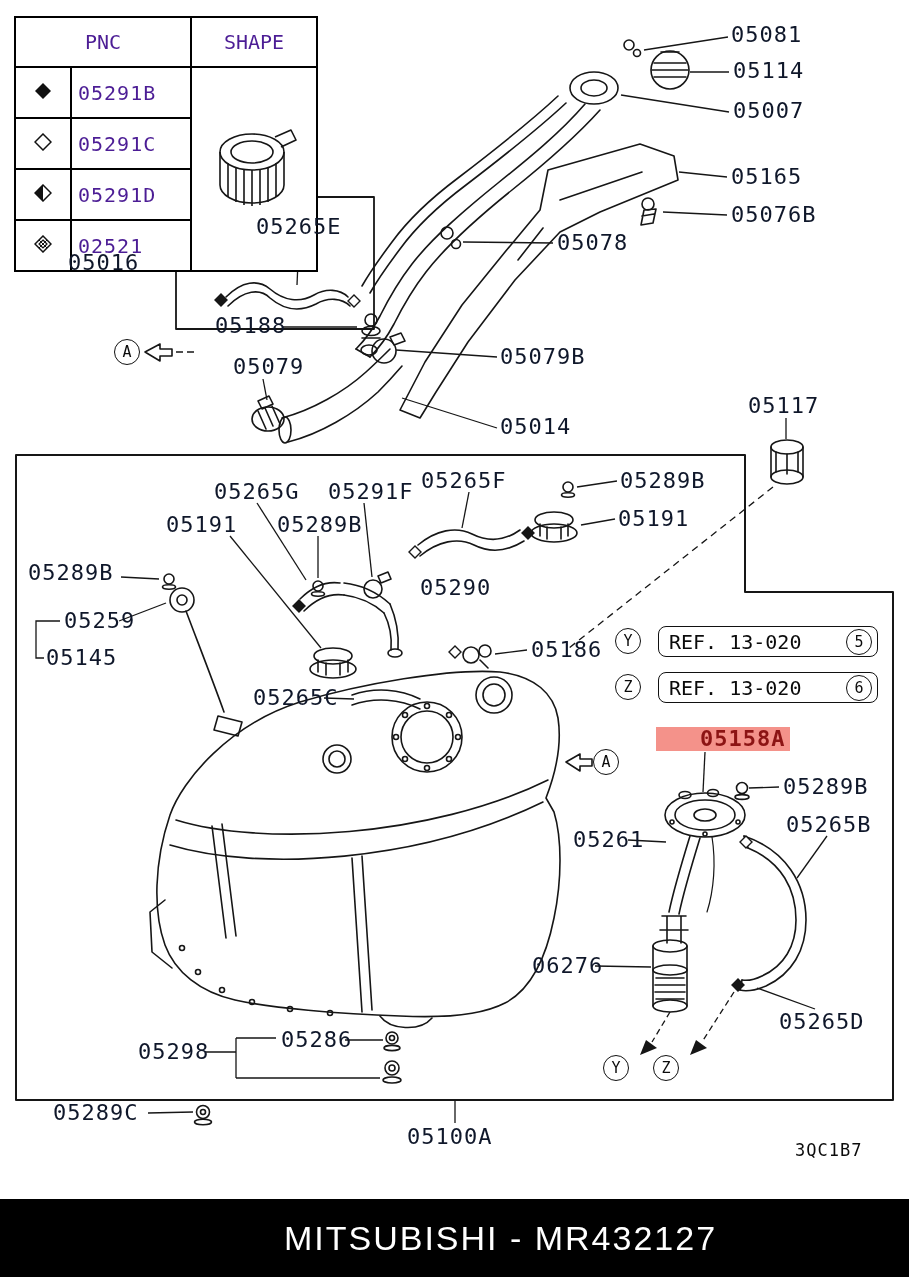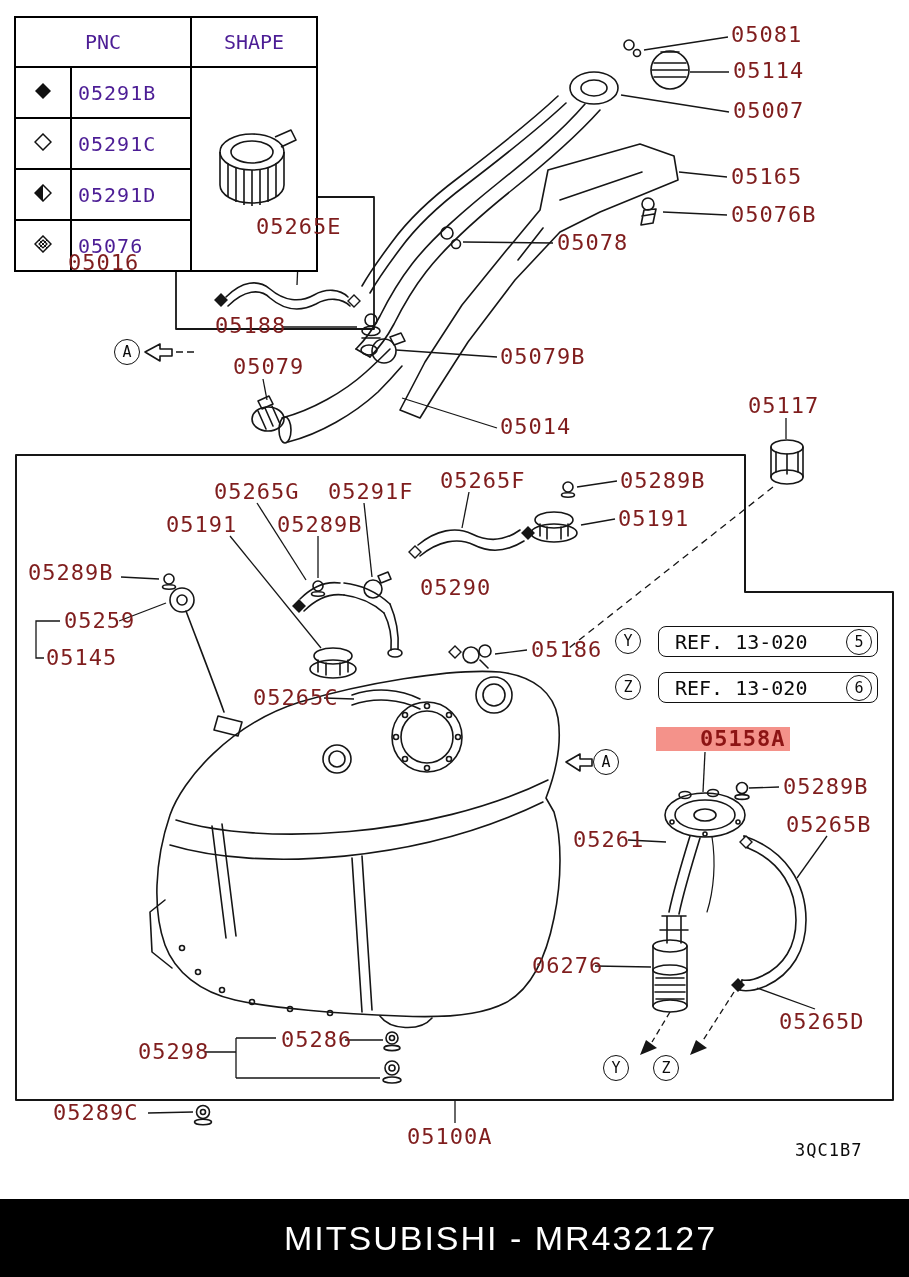--- a/index.html
+++ b/index.html
@@ -1,27 +1,27 @@
 <!DOCTYPE html>
 <html><head>
 <meta charset="utf-8">
 <style>
   html,body{margin:0;padding:0;background:#fff;}
   .page{position:relative;width:909px;height:1277px;background:#fff;overflow:hidden;
         font-family:"DejaVu Sans Mono","Liberation Mono",monospace;}
   svg.art{position:absolute;left:0;top:0;z-index:1;}
   .lbl{position:absolute;z-index:3;font-size:22px;line-height:22px;letter-spacing:1px;
-       color:#7f1d1d;white-space:nowrap;}
+       color:#0f172a;white-space:nowrap;}
   .lbl.hl{padding:1px 5px;font-weight:bold;}
   .code{position:absolute;z-index:3;font-size:17px;letter-spacing:1px;color:#0b0b0b;}
   .circle{position:absolute;z-index:3;width:26px;height:26px;border:1.6px solid #111;
           border-radius:50%;display:flex;align-items:center;justify-content:center;
           font-size:15px;color:#0b0b0b;background:#fff;box-sizing:border-box;}
   .refbox{position:absolute;z-index:3;width:220px;height:31px;border:1.7px solid #111;
-          border-radius:8px;display:flex;align-items:center;gap:8px;padding:0 5px 0 16px;
+          border-radius:8px;display:flex;align-items:center;gap:8px;padding:0 5px 0 10px;
           font-size:20px;color:#0b0b0b;background:#fff;box-sizing:border-box;}
   .refnum{margin-left:auto;width:24px;height:24px;border:1.5px solid #111;border-radius:50%;
           display:flex;align-items:center;justify-content:center;font-size:15px;}
   .pnc-table{position:absolute;left:14px;top:16px;z-index:3;border-collapse:collapse;
              background:#fff;}
   .pnc-table th,.pnc-table td{border:2px solid #000;font-size:20px;font-weight:normal;
              color:#4c1d95;padding:8px;}
   .pnc-table th{height:32px;text-align:center;}
   .pnc-table td{height:33px;}
   .pnc-table td.sym{width:38px;text-align:center;}
@@ -276,41 +276,41 @@
       </tr>
       <tr>
         <td class="sym">
           <svg width="18" height="18">
               <polygon points="9,1 17,9 9,17 1,9" fill="none" stroke="#111" stroke-width="1.5"></polygon>
               <polygon points="9,5 13,9 9,13 5,9" fill="none" stroke="#111" stroke-width="1.2"></polygon>
               <line x1="5" y1="5" x2="13" y2="13" stroke="#111" stroke-width="1"></line>
               <line x1="13" y1="5" x2="5" y2="13" stroke="#111" stroke-width="1"></line>
             </svg>
         </td>
-        <td class="pnc">05076</td>
+        <td class="pnc">02521</td>
       </tr>
     </tbody>
   </table>
 
   <div class="lbl" style="left:731px;top:24px">05081</div>
   <div class="lbl" style="left:733px;top:60px">05114</div>
   <div class="lbl" style="left:733px;top:100px">05007</div>
   <div class="lbl" style="left:731px;top:166px">05165</div>
   <div class="lbl" style="left:731px;top:204px">05076B</div>
   <div class="lbl" style="left:557px;top:232px">05078</div>
   <div class="lbl" style="left:256px;top:216px">05265E</div>
   <div class="lbl" style="left:68px;top:252px">05016</div>
   <div class="lbl" style="left:215px;top:315px">05188</div>
   <div class="lbl" style="left:233px;top:356px">05079</div>
   <div class="lbl" style="left:500px;top:346px">05079B</div>
   <div class="lbl" style="left:500px;top:416px">05014</div>
   <div class="lbl" style="left:748px;top:395px">05117</div>
   <div class="lbl" style="left:214px;top:481px">05265G</div>
   <div class="lbl" style="left:328px;top:481px">05291F</div>
-  <div class="lbl" style="left:440px;top:470px">05265F</div>
+  <div class="lbl" style="left:421px;top:470px">05265F</div>
   <div class="lbl" style="left:620px;top:470px">05289B</div>
   <div class="lbl" style="left:166px;top:514px">05191</div>
   <div class="lbl" style="left:277px;top:514px">05289B</div>
   <div class="lbl" style="left:618px;top:508px">05191</div>
   <div class="lbl" style="left:28px;top:562px">05289B</div>
   <div class="lbl" style="left:420px;top:577px">05290</div>
   <div class="lbl" style="left:64px;top:610px">05259</div>
   <div class="lbl" style="left:46px;top:647px">05145</div>
   <div class="lbl" style="left:531px;top:639px">05186</div>
   <div class="lbl" style="left:253px;top:687px">05265C</div>

